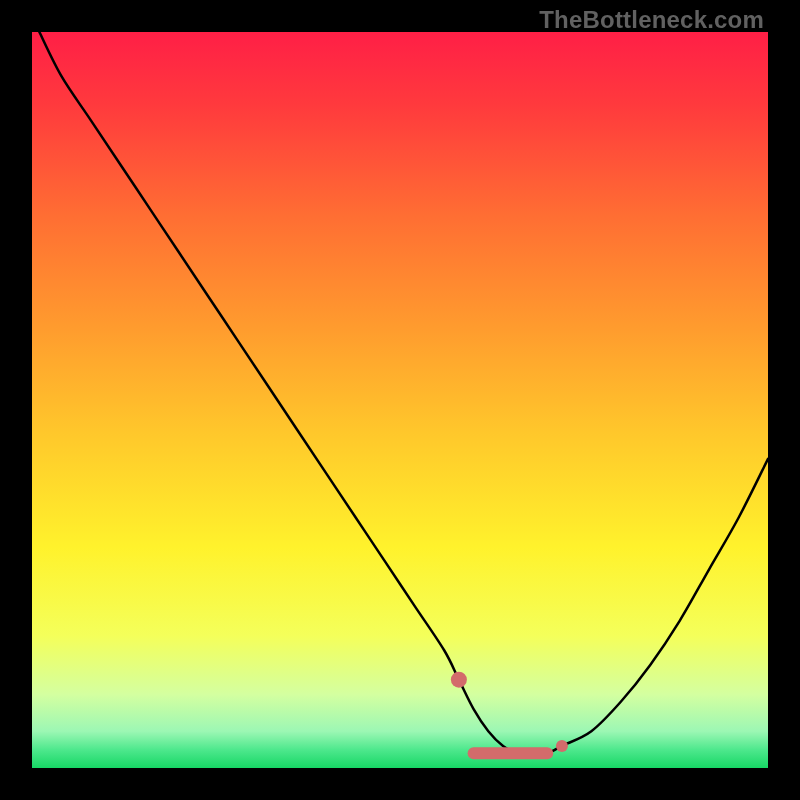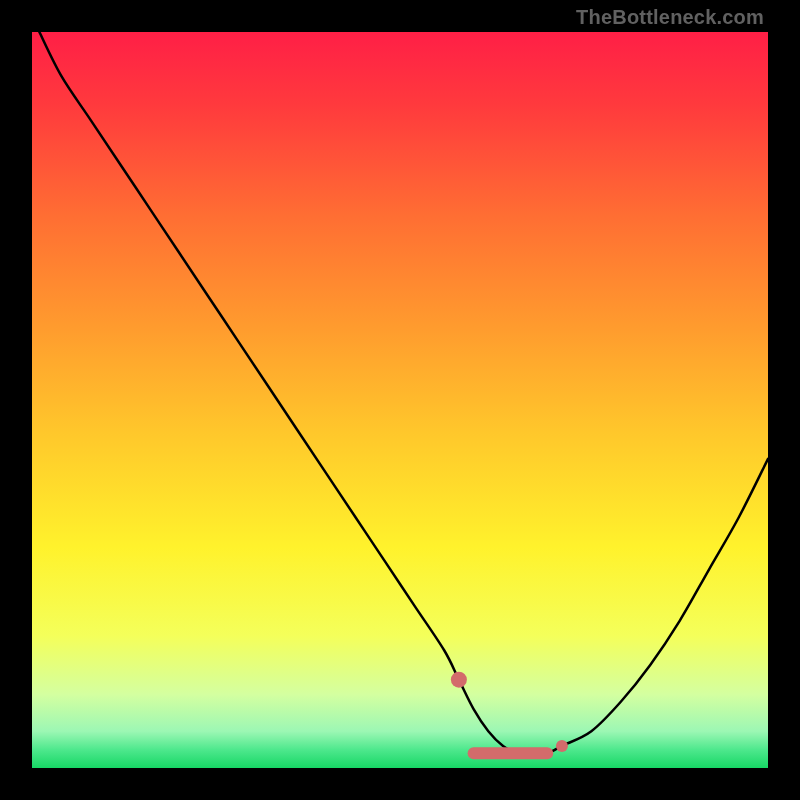--- a/index.html
+++ b/index.html
@@ -24,21 +24,21 @@
     left: 0;
     top: 0;
     width: 736px;
     height: 736px;
   }
   .watermark {
     position: absolute;
     top: 6px;
     right: 36px;
     font-family: Arial, Helvetica, sans-serif;
-    font-size: 20px;
+    font-size: 24px;
     font-weight: bold;
     color: #616161;
     letter-spacing: 0.2px;
   }
   svg.curve {
     position: absolute;
     left: 0;
     top: 0;
     width: 736px;
     height: 736px;

